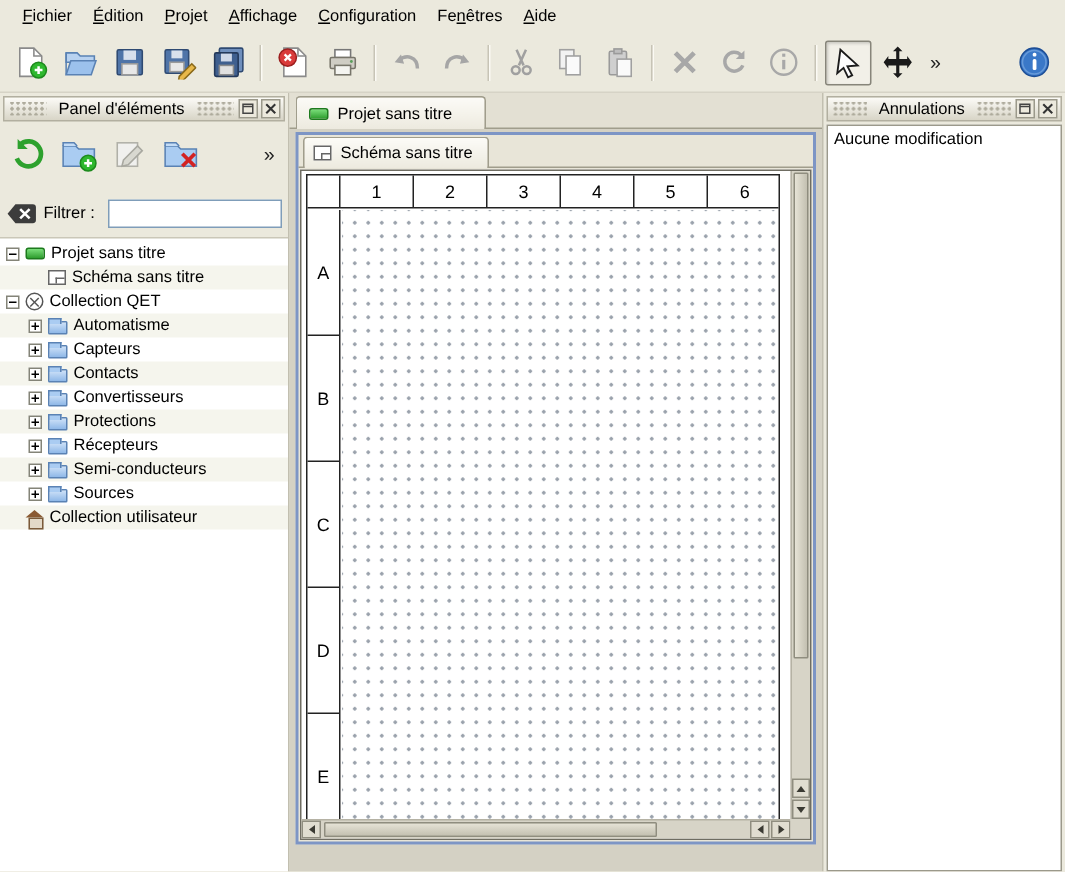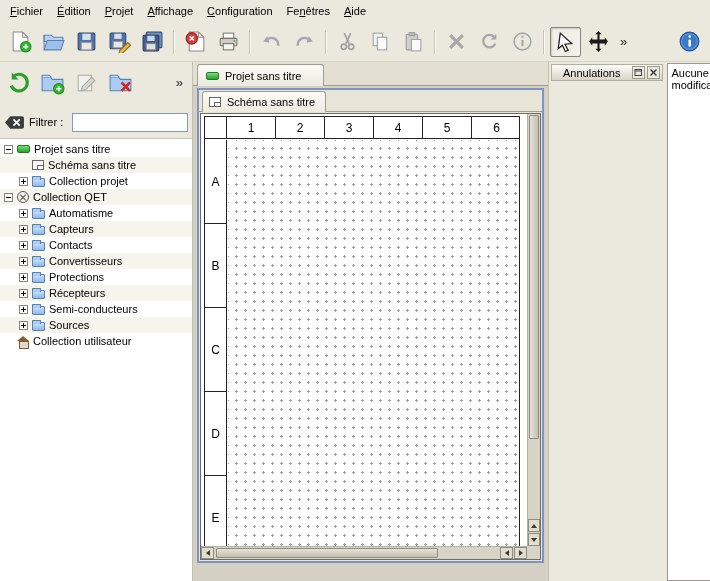--- a/index.html
+++ b/index.html
@@ -1,21 +1,21 @@
 <!DOCTYPE html>
 <html><head>
 <meta charset="utf-8">
 <style>
   *{margin:0;padding:0;box-sizing:border-box}
   html,body{width:710px;height:581px;overflow:hidden}
   body{font-family:"Liberation Sans","DejaVu Sans",sans-serif;font-size:11px;color:#000;background:#ebe9dd}
   #app{position:relative;width:710px;height:581px;background:#ebe9dd}
 
   
-  #menubar{position:absolute;left:0;top:0;width:710px;height:22px;display:flex;align-items:center;padding-left:3px}
+  #menubar{position:absolute;left:0;top:0;width:710px;height:22px;display:flex;align-items:center;padding-left:8px}
   .menu-item{padding:3px 7px;cursor:default;white-space:nowrap}
   .menu-item .k{text-decoration:underline}
 
   
   #toolbar{position:absolute;left:0;top:22px;width:710px;height:40px;display:flex;align-items:center;padding:0 4px;border-bottom:1px solid #d6d3c6}
   .tbtn{width:31px;height:30px;display:flex;align-items:center;justify-content:center;margin:0 1px;border:1px solid transparent;border-radius:2px;flex:none}
   .tbtn svg{width:23px;height:23px}
   .tbtn.checked{background:#f2f0e8;border:1px solid #87857a;box-shadow:inset 1px 1px 2px rgba(0,0,0,.18)}
   .tsep{width:2px;height:24px;margin:0 4px;border-left:1px solid #c7c4b6;border-right:1px solid #fbfaf4;flex:none}
   .tmore{font-size:13px;color:#222;padding:0 5px;flex:none}
@@ -95,21 +95,21 @@
   .sbtn.rgt1{right:14px;top:0;width:13px;height:12px}
   .sbtn.rgt2{right:0;top:0;width:13px;height:12px}
   .cornersq{position:absolute;right:0;bottom:0;width:13px;height:13px;background:#d7d4c7}
   .arr{width:0;height:0}
   .a-up{border-left:3px solid transparent;border-right:3px solid transparent;border-bottom:4px solid #3a3a32}
   .a-down{border-left:3px solid transparent;border-right:3px solid transparent;border-top:4px solid #3a3a32}
   .a-left{border-top:3px solid transparent;border-bottom:3px solid transparent;border-right:4px solid #3a3a32}
   .a-right{border-top:3px solid transparent;border-bottom:3px solid transparent;border-left:4px solid #3a3a32}
 
   
-  #right-dock{position:absolute;left:548px;top:62px;width:162px;bottom:0;border-left:1px solid #c2bfb0;display:flex;flex-direction:row}
+  #right-dock{position:absolute;left:548px;top:62px;width:162px;bottom:0;border-left:1px solid #c2bfb0;display:flex;flex-direction:column}
   .undo-list{flex:1;margin:1px 2px 0;background:#fff;border:1px solid #9b998b;padding:3px 4px}
 </style>
 </head>
 <body>
 
 <div id="app">
 
   <div id="menubar">
     <span class="menu-item"><span></span><span class="k">F</span><span>ichier</span></span>
     <span class="menu-item"><span></span><span class="k">É</span><span>dition</span></span>
@@ -246,20 +246,36 @@
         <svg viewBox="0 0 22 22">
           <circle cx="11" cy="11" r="9" fill="#3a78c8" stroke="#1d4e96"></circle>
           <circle cx="11" cy="11" r="7.5" fill="none" stroke="#7aa8e0" opacity="0.7"></circle>
           <rect x="10" y="9" width="2.4" height="7" rx="1" fill="#fff"></rect>
           <rect x="10" y="5" width="2.4" height="2.4" rx="1" fill="#fff"></rect>
         </svg>
       </div>
   </div>
 
   <div id="left-dock">
+    <div class="dock-header">
+      <div class="grip"></div>
+      <span class="dock-title">Panel d'éléments</span>
+      <div class="grip"></div>
+      <div class="dock-btn">
+          <svg viewBox="0 0 9 9">
+            <rect x="1" y="1.5" width="6.5" height="6" fill="none" stroke="#444"></rect>
+            <path d="M1 3h6.5" stroke="#444"></path>
+          </svg>
+        </div>
+      <div class="dock-btn">
+          <svg viewBox="0 0 9 9">
+            <path d="M1.5 1.5l6 6M7.5 1.5l-6 6" stroke="#333" stroke-width="1.4"></path>
+          </svg>
+        </div>
+    </div>
 
     <div class="ldt">
       <div class="lbtn">
           <svg viewBox="0 0 24 24">
             <path d="M5 15a8 8 0 1 0 1.8-8.6" fill="none" stroke="#2da12d" stroke-width="3"></path>
             <path d="M5.5 2.5v6.5h6.5z" fill="#2da12d"></path>
           </svg>
         </div>
       <div class="lbtn">
           <svg viewBox="0 0 24 24">
@@ -298,26 +314,20 @@
       <div class="trow">
           <span class="exp minus"></span>
           <span class="ticon ti-project"></span>
           <span class="tlabel">Projet sans titre</span>
         </div>
       <div class="trow">
           <span class="ind"></span>
           <span class="exp none"></span>
           <span class="ticon ti-schema"></span>
           <span class="tlabel">Schéma sans titre</span>
-        </div>
-      <div class="trow">
-          <span class="ind"></span>
-          <span class="exp plus"></span>
-          <span class="ticon ti-folder"></span>
-          <span class="tlabel">Collection projet</span>
         </div>
       <div class="trow">
           <span class="exp minus"></span>
           <span class="ticon ti-qet"></span>
           <span class="tlabel">Collection QET</span>
         </div>
       <div class="trow">
           <span class="ind"></span>
           <span class="exp plus"></span>
           <span class="ticon ti-folder"></span>

